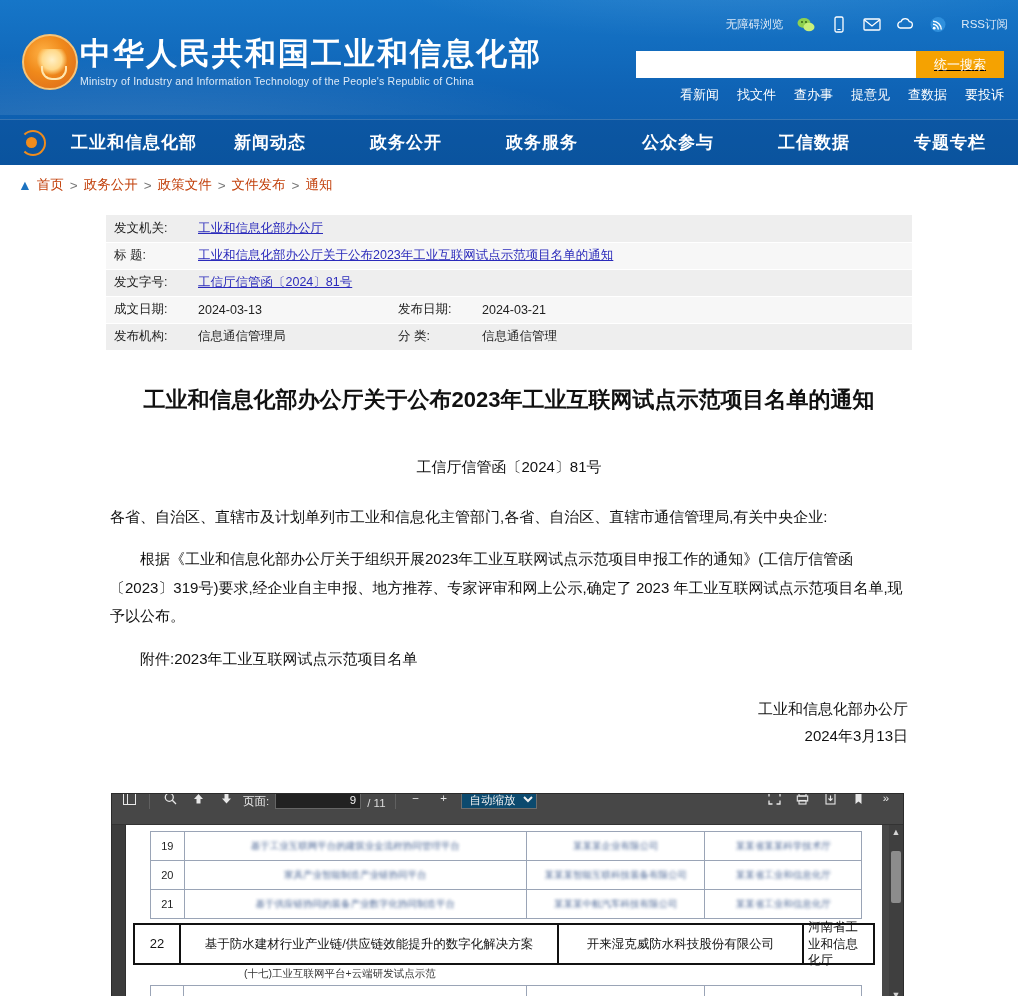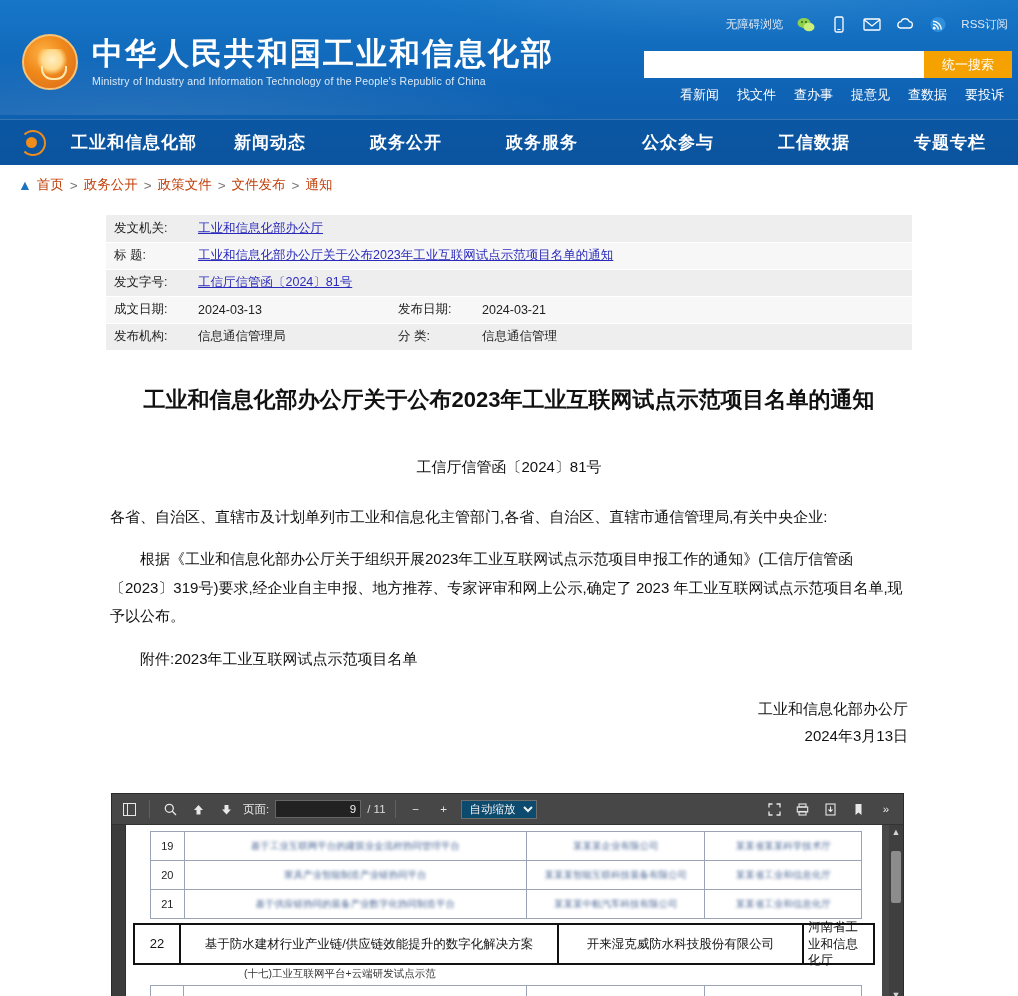--- a/index.html
+++ b/index.html
@@ -43,21 +43,21 @@
     position: relative;
     color: #ffffff;
   }
   .util-ico svg { display: block; }
 
   .brand {
     position: absolute;
     left: 22px; top: 34px;
     display: flex;
     align-items: center;
-    gap: 14px;
+    gap: 2px;
   }
   .emblem {
     width: 56px; height: 56px;
     border-radius: 50%;
     background: radial-gradient(circle at 38% 34%, #ffb347 0%, #f08a1b 42%, #d9661a 100%);
     border: 2px solid #f7c477;
     position: relative;
     flex: none;
   }
   .emblem::before {
@@ -86,23 +86,24 @@
   }
   .brand-en {
     margin-top: 7px;
     font-size: 10.5px;
     color: #dbe9f7;
     letter-spacing: 0.2px;
   }
 
   .search-wrap {
     position: absolute;
-    right: 6px; top: 51px;
+    right: 14px; top: 51px;
     display: flex;
     height: 27px;
+    text-decoration: underline;
   }
   .search-input {
     width: 280px; height: 27px;
     border: none;
     outline: none;
     background: #ffffff;
     padding: 0 8px;
     font-size: 12px;
     font-family: "Liberation Sans", sans-serif;
   }
@@ -245,21 +246,21 @@
     width: 793px; height: 205px;
     background: #3a3a3a;
     border: 1px solid #2b2b2b;
     overflow: hidden;
   }
   .pdf-toolbar {
     height: 28px;
     background: #474747;
     border-bottom: 1px solid #333;
     display: flex;
-    align-items: center;
+    align-items: flex-end;
     padding: 15px 6px;
     color: #e6e6e6;
     font-size: 11.5px;
     gap: 6px;
   }
   .tb-btn {
     width: 22px; height: 22px;
     display: flex; align-items: center; justify-content: center;
     color: #e8e8e8;
     cursor: pointer;

